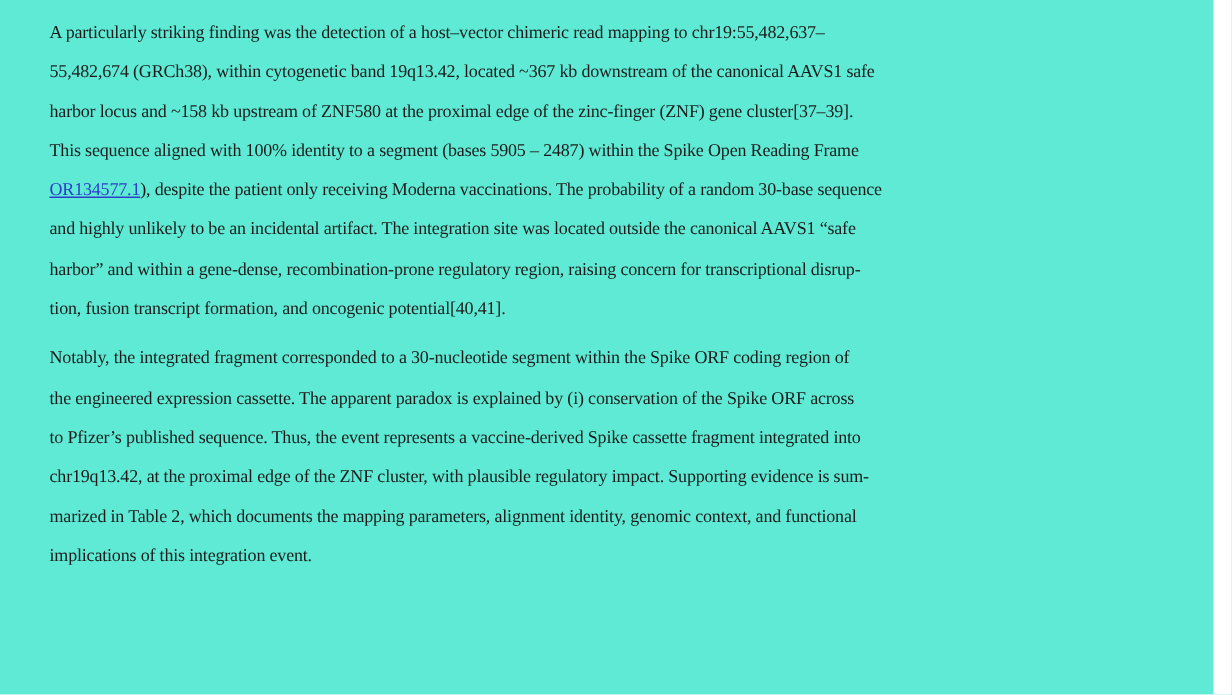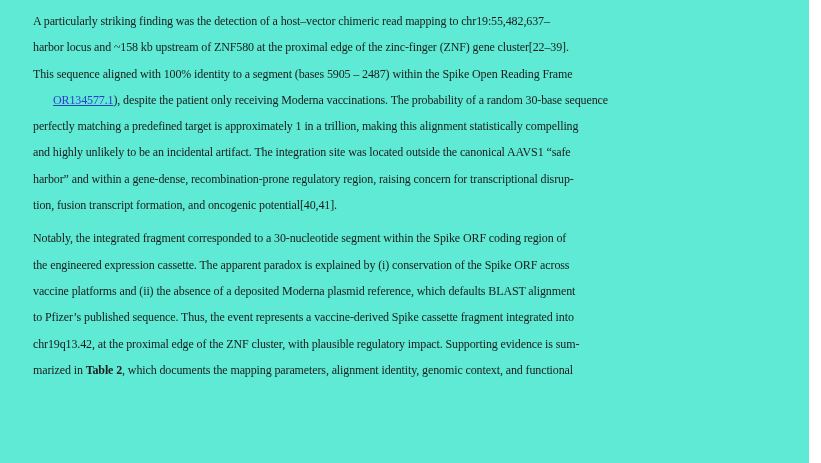--- a/index.html
+++ b/index.html
@@ -24,42 +24,41 @@
     color: #1b1b1b;
     background: #5eead4;
   }
   .para { margin: 0; }
   .para-2 { margin-top: 7px; }
   .line { white-space: nowrap; }
   a.accession-link {
     color: #2e3ec9;
     text-decoration: underline;
     cursor: pointer;
-    margin-left: 20px;
   }
-  .bold { font-weight: bold; }
+  .bold { font-weight: normal; }
 </style>
 </head>
 <body>
 
 <div class="page">
 
   <div class="para para-1">
     <div class="line">A particularly striking finding was the detection of a host–vector chimeric read mapping to chr19:55,482,637–</div>
-    <div class="line">harbor locus and ~158 kb upstream of ZNF580 at the proximal edge of the zinc-finger (ZNF) gene cluster[22–39].</div>
+    <div class="line">55,482,674 (GRCh38), within cytogenetic band 19q13.42, located ~367 kb downstream of the canonical AAVS1 safe</div>
+    <div class="line">harbor locus and ~158 kb upstream of ZNF580 at the proximal edge of the zinc-finger (ZNF) gene cluster[37–39].</div>
     <div class="line">This sequence aligned with 100% identity to a segment (bases 5905 – 2487) within the Spike Open Reading Frame</div>
     <div class="line"><a class="accession-link">OR134577.1</a><span>), despite the patient only receiving Moderna vaccinations. The probability of a random 30-base sequence</span></div>
-    <div class="line">perfectly matching a predefined target is approximately 1 in a trillion, making this alignment statistically compelling</div>
     <div class="line">and highly unlikely to be an incidental artifact. The integration site was located outside the canonical AAVS1 “safe</div>
     <div class="line">harbor” and within a gene-dense, recombination-prone regulatory region, raising concern for transcriptional disrup-</div>
     <div class="line">tion, fusion transcript formation, and oncogenic potential[40,41].</div>
   </div>
 
   <div class="para para-2">
     <div class="line">Notably, the integrated fragment corresponded to a 30-nucleotide segment within the Spike ORF coding region of</div>
     <div class="line">the engineered expression cassette. The apparent paradox is explained by (i) conservation of the Spike ORF across</div>
-    <div class="line">vaccine platforms and (ii) the absence of a deposited Moderna plasmid reference, which defaults BLAST alignment</div>
     <div class="line">to Pfizer’s published sequence. Thus, the event represents a vaccine-derived Spike cassette fragment integrated into</div>
     <div class="line">chr19q13.42, at the proximal edge of the ZNF cluster, with plausible regulatory impact. Supporting evidence is sum-</div>
     <div class="line"><span>marized in </span><span class="bold">Table 2</span><span>, which documents the mapping parameters, alignment identity, genomic context, and functional</span></div>
+    <div class="line">implications of this integration event.</div>
   </div>
 
 </div>
 
 </body></html>

